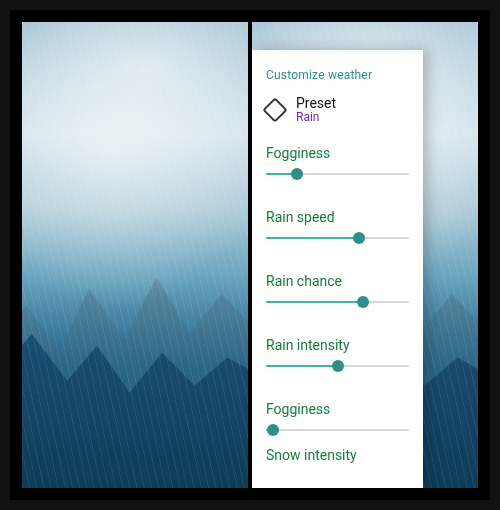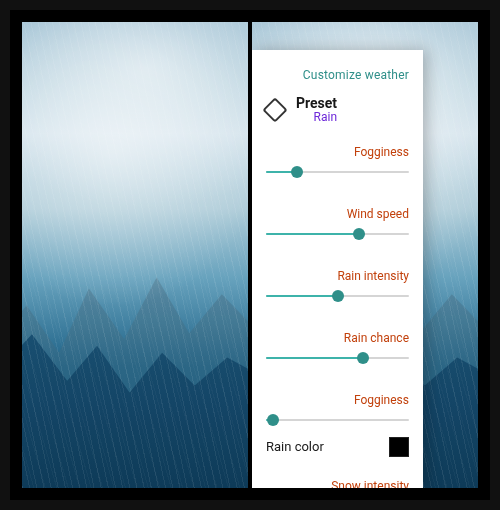--- a/index.html
+++ b/index.html
@@ -13,21 +13,20 @@
       align-items: center;
       overflow: hidden;
     }
     .stage {
       width: 480px;
       height: 490px;
       background: #000;
       display: flex;
       gap: 4px;
       padding: 12px;
-      text-align: right;
     }
     .pane {
       flex: 1;
       position: relative;
       overflow: hidden;
     }
     
     .backdrop {
       position: absolute;
       inset: 0;
@@ -83,25 +82,25 @@
     .preset-icon {
       width: 18px; height: 18px;
       border: 2px solid #333;
       border-radius: 3px;
       transform: rotate(45deg);
       display: inline-block;
       position: relative;
       margin: 0 2px 0 0;
     }
     .preset-text { line-height: 1.1; }
-    .preset-name { font-size: 14px; color: #171717; font-weight: bold; }
+    .preset-name { font-size: 14px; color: #171717; }
     .preset-sub { font-size: 12px; color: #6d28d9; }
     .control { margin-bottom: 28px; }
     .control:last-child { margin-bottom: 10px; }
-    .control-label { font-size: 12px; color: #c2410c; margin-bottom: 6px; }
+    .control-label { font-size: 14px; color: #15803d; margin-bottom: 6px; }
     .slider {
       position: relative;
       height: 14px;
       display: flex;
       align-items: center;
       cursor: pointer;
     }
     .slider .track {
       position: absolute;
       left: 0; right: 0;
@@ -170,57 +169,53 @@
       <div id="sliders-a">
           <div class="control">
             <div class="control-label">Fogginess</div>
             <div class="slider">
               <div class="track"></div>
               <div class="fill" style="width: 22%;"></div>
               <div class="thumb" style="left: 22%;"></div>
             </div>
           </div>
           <div class="control">
-            <div class="control-label">Wind speed</div>
+            <div class="control-label">Rain speed</div>
             <div class="slider">
               <div class="track"></div>
               <div class="fill" style="width: 65%;"></div>
               <div class="thumb" style="left: 65%;"></div>
             </div>
           </div>
           <div class="control">
+            <div class="control-label">Rain chance</div>
+            <div class="slider">
+              <div class="track"></div>
+              <div class="fill" style="width: 68%;"></div>
+              <div class="thumb" style="left: 68%;"></div>
+            </div>
+          </div>
+          <div class="control">
             <div class="control-label">Rain intensity</div>
             <div class="slider">
               <div class="track"></div>
               <div class="fill" style="width: 50%;"></div>
               <div class="thumb" style="left: 50%;"></div>
             </div>
           </div>
           <div class="control">
-            <div class="control-label">Rain chance</div>
-            <div class="slider">
-              <div class="track"></div>
-              <div class="fill" style="width: 68%;"></div>
-              <div class="thumb" style="left: 68%;"></div>
-            </div>
-          </div>
-          <div class="control">
             <div class="control-label">Fogginess</div>
             <div class="slider">
               <div class="track"></div>
               <div class="fill" style="width: 5%;"></div>
               <div class="thumb" style="left: 5%;"></div>
             </div>
           </div>
         </div>
 
-      <div class="color-row">
-        <div class="color-label">Rain color</div>
-        <div class="swatch" style="background: rgb(0, 0, 0);"></div>
-      </div>
 
       <div id="sliders-b">
           <div class="control">
             <div class="control-label">Snow intensity</div>
           </div>
         </div>
 
     </div>
   </div>
 

